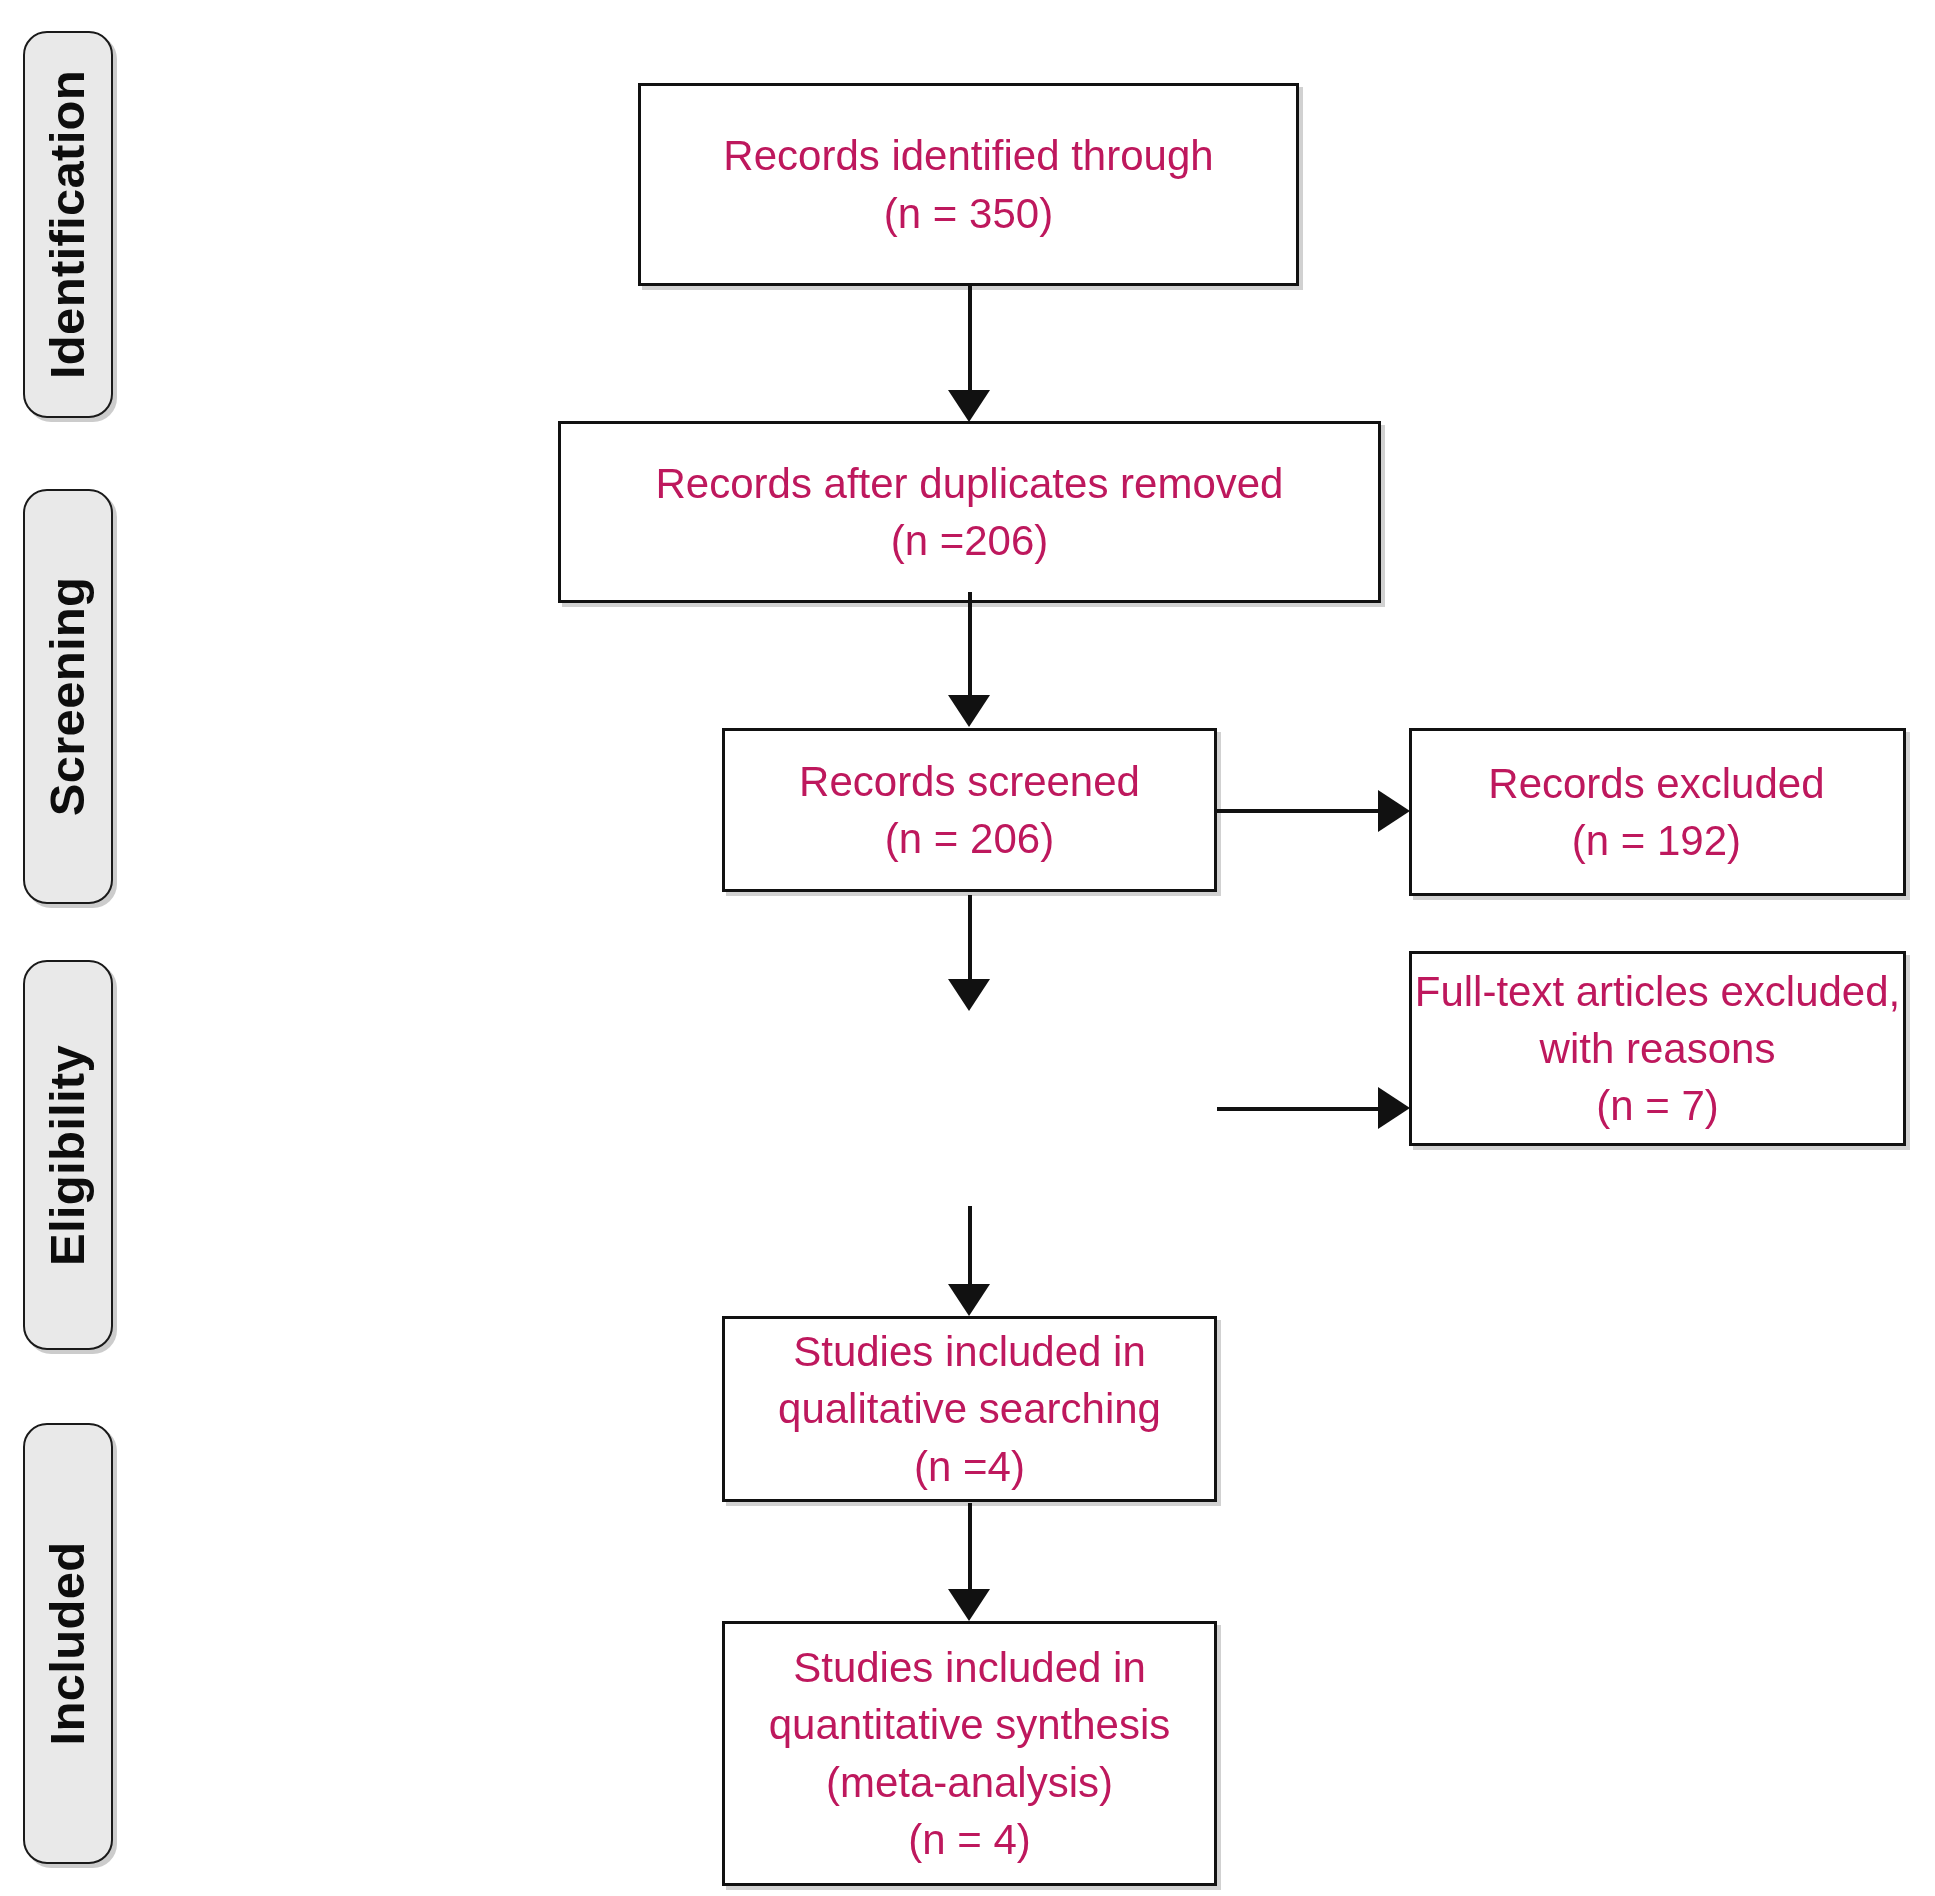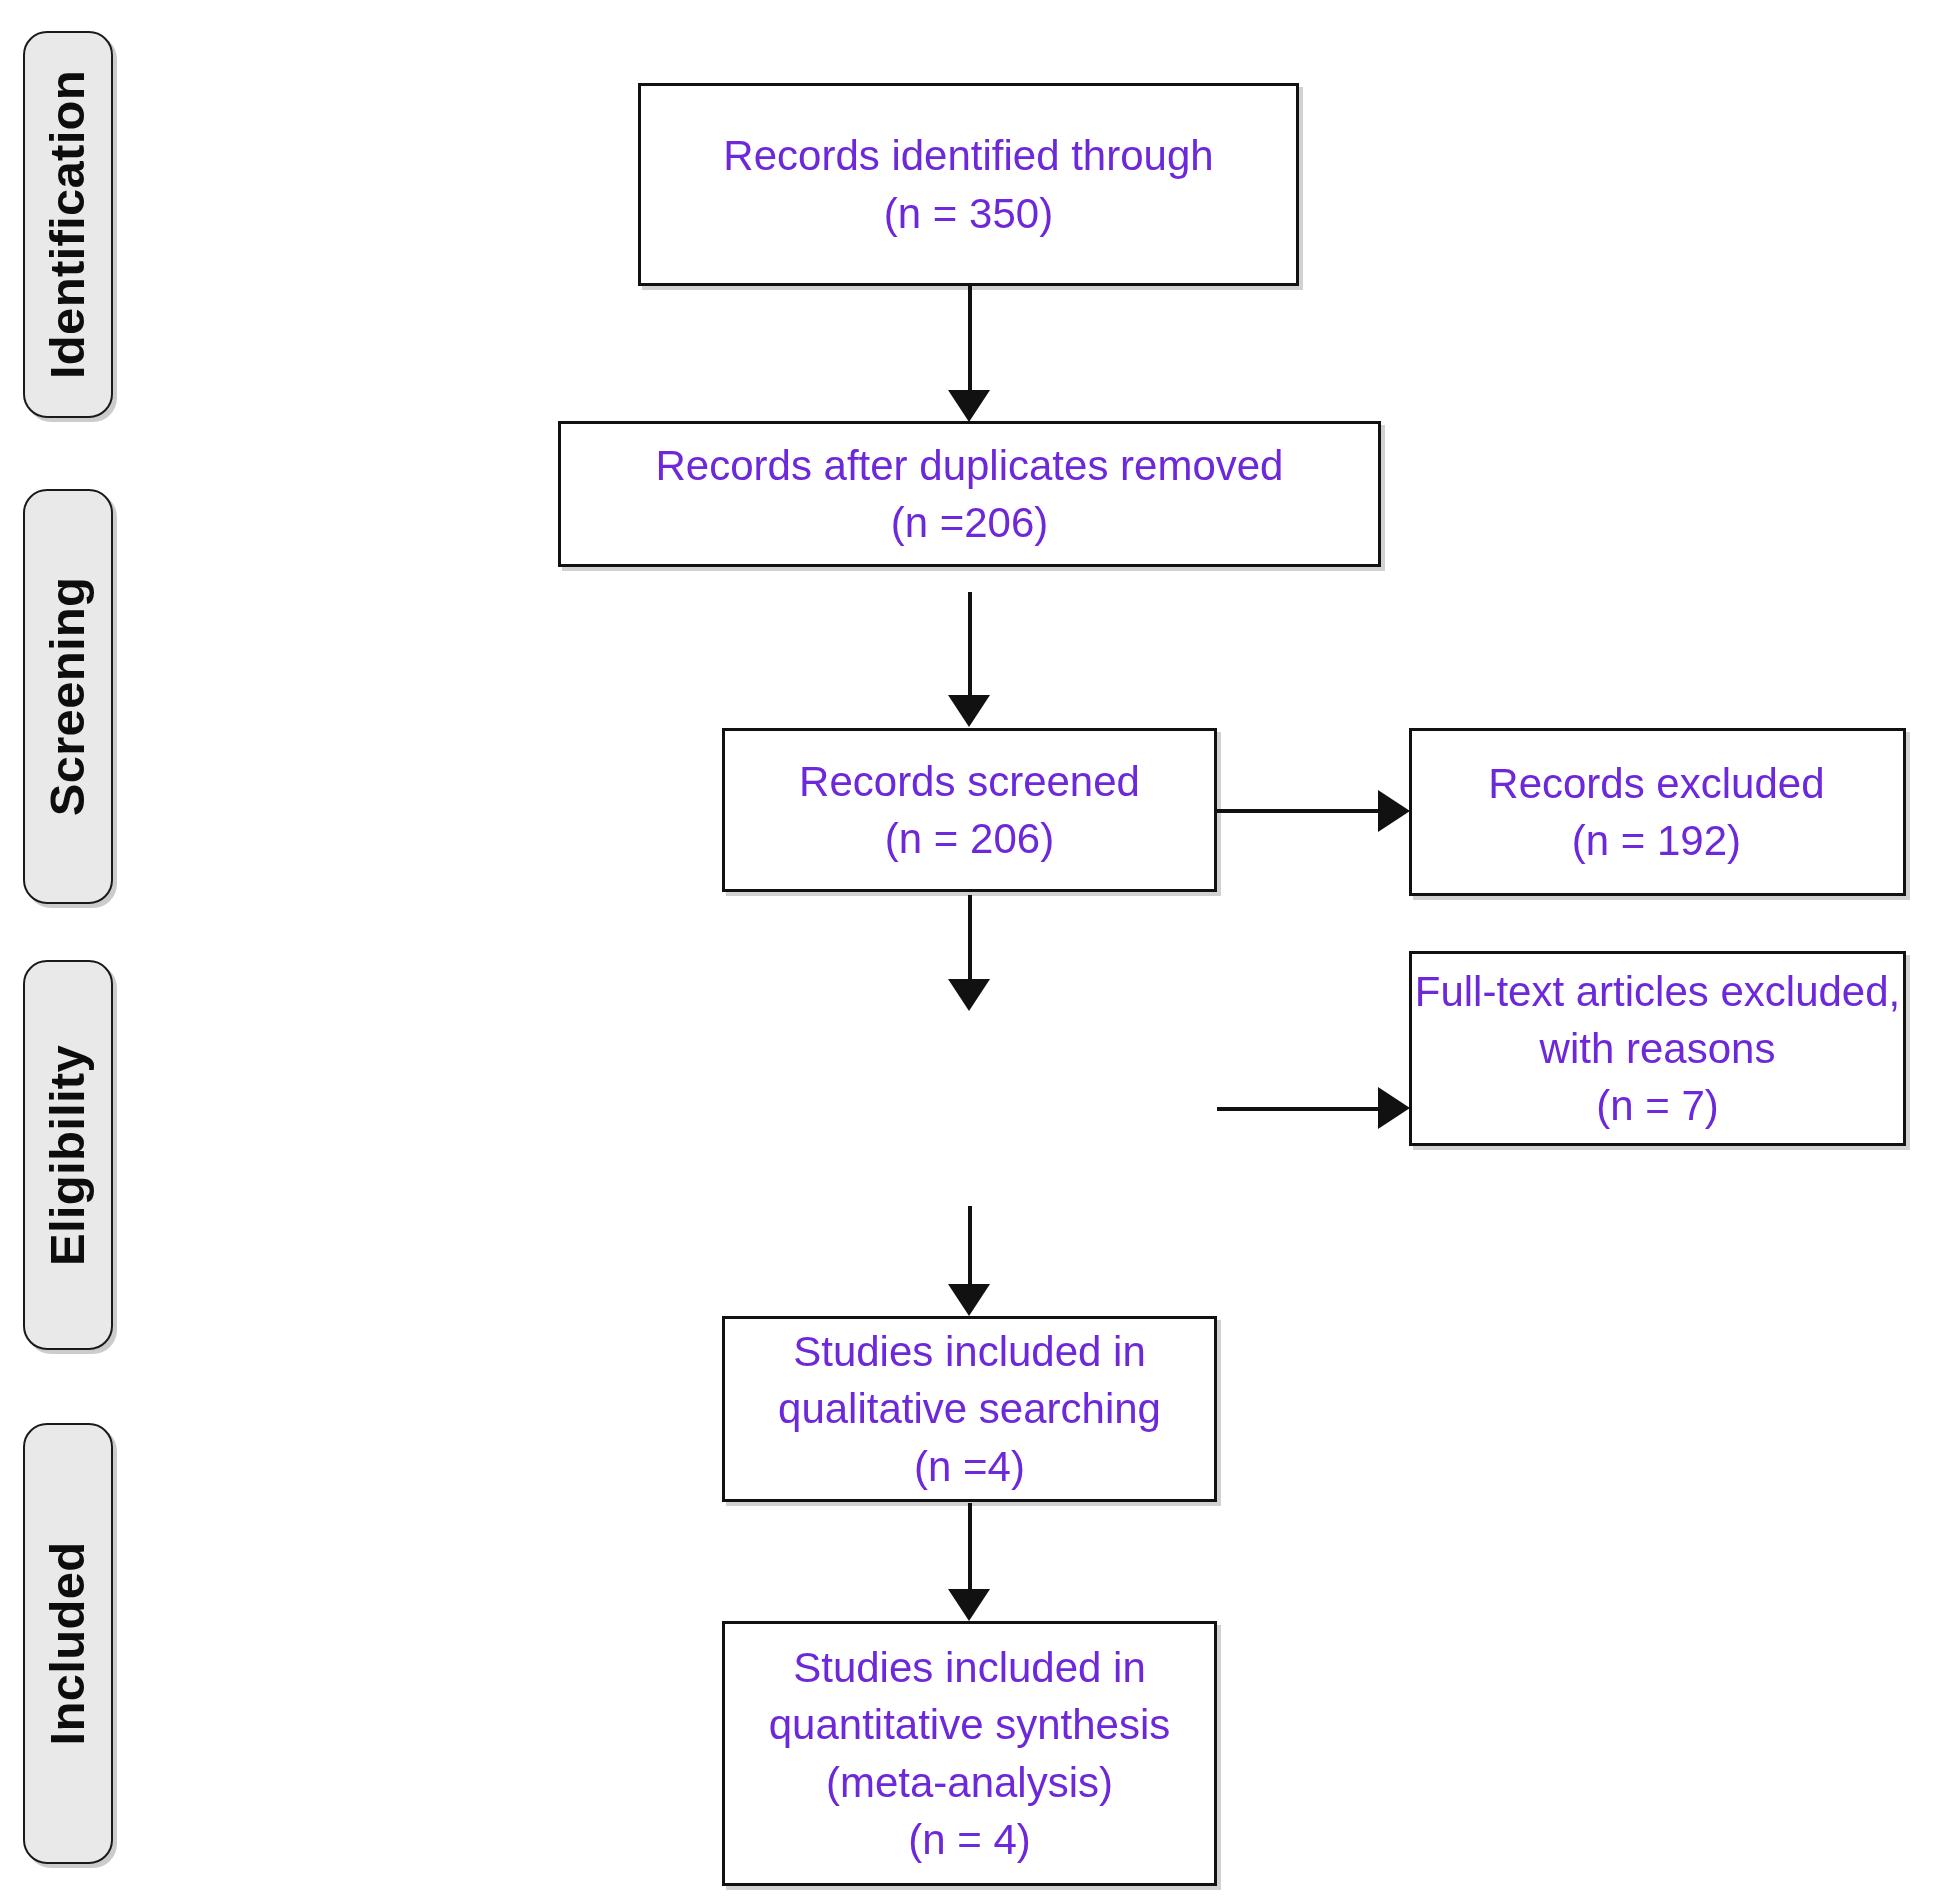--- a/index.html
+++ b/index.html
@@ -51,21 +51,21 @@
     display: flex;
     flex-direction: column;
     align-items: center;
     justify-content: center;
     text-align: center;
     padding: 3.4px 10.2px;
   }
   .flow-line {
     font-size: 42px;
     line-height: 1.36;
-    color: #6d28d9;
+    color: #be185d;
     white-space: nowrap;
   }
 
   
   .v-line {
     position: absolute;
     width: 4px;
     background: #111111;
   }
   .h-line {
@@ -112,21 +112,21 @@
   </div>
 
   <div class="flow-box" style="left:638px; top:83px; width:661px; height:203px;">
     <div class="flow-line">Records identified through</div>
     <div class="flow-line">(n = 350)</div>
   </div>
 
   <div class="v-line" style="left:968px; top:286px; height:105px;"></div>
   <div class="arrow-down" style="left:948px; top:390px;"></div>
 
-  <div class="flow-box" style="left:558px; top:421px; width:823px; height:146px;">
+  <div class="flow-box" style="left:558px; top:421px; width:823px; height:182px;">
     <div class="flow-line">Records after duplicates removed</div>
     <div class="flow-line">(n =206)</div>
   </div>
 
   <div class="v-line" style="left:968px; top:592px; height:105px;"></div>
   <div class="arrow-down" style="left:948px; top:695px;"></div>
 
   <div class="flow-box" style="left:722px; top:728px; width:495px; height:164px;text-align:right;">
     <div class="flow-line">Records screened</div>
     <div class="flow-line">(n = 206)</div>

